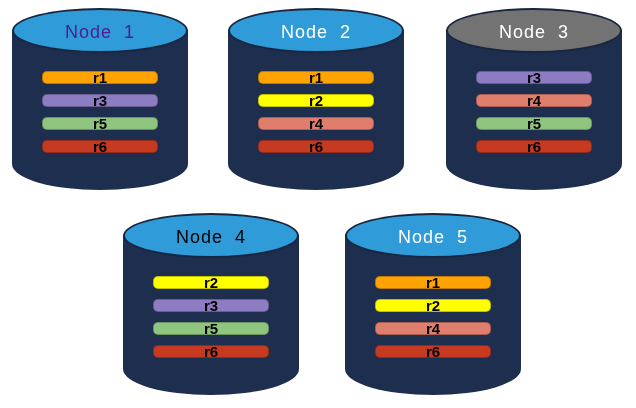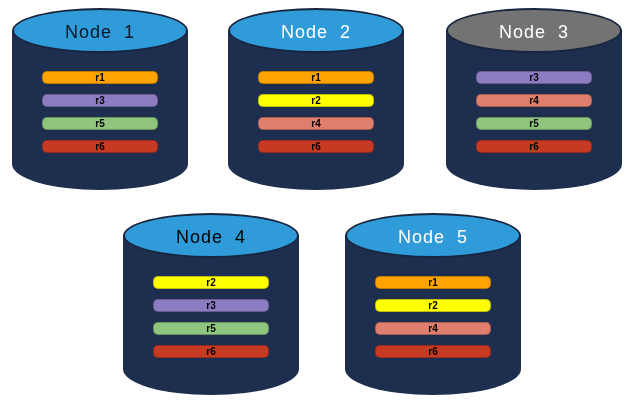--- a/index.html
+++ b/index.html
@@ -44,31 +44,31 @@
 
   .bars {
     position:absolute; left:0; right:0; top:63px;
     display:flex; flex-direction:column; align-items:center; gap:10px;
   }
   .bar {
     width:116px; height:13px;
     border-radius:5px;
     border:1px solid rgba(0,0,0,0.25);
     display:flex; align-items:center; justify-content:center;
-    font-size:10px; font-weight:bold; color:#000000; line-height:1;
+    font-size:15px; font-weight:bold; color:#000000; line-height:1;
   }
 </style>
 </head>
 <body>
 
 <div class="canvas" id="canvas">
     <div class="cyl pos-0">
       <div class="cyl-body" style="background: rgb(30, 46, 79);"></div>
       <div class="cyl-top" style="background: rgb(47, 155, 216); border-color: rgb(24, 38, 63);">
-        <span class="cyl-title" style="color: #0f172a;">Node  1</span>
+        <span class="cyl-title" style="color: #4c1d95;">Node  1</span>
       </div>
       <div class="bars">
         <div class="bar" style="background: rgb(255, 163, 3);">
           <span style="color: rgb(0, 0, 0);">r1</span>
         </div>
         <div class="bar" style="background: rgb(142, 124, 195);">
           <span style="color: rgb(0, 0, 0);">r3</span>
         </div>
         <div class="bar" style="background: rgb(143, 197, 126);">
           <span style="color: rgb(0, 0, 0);">r5</span>

